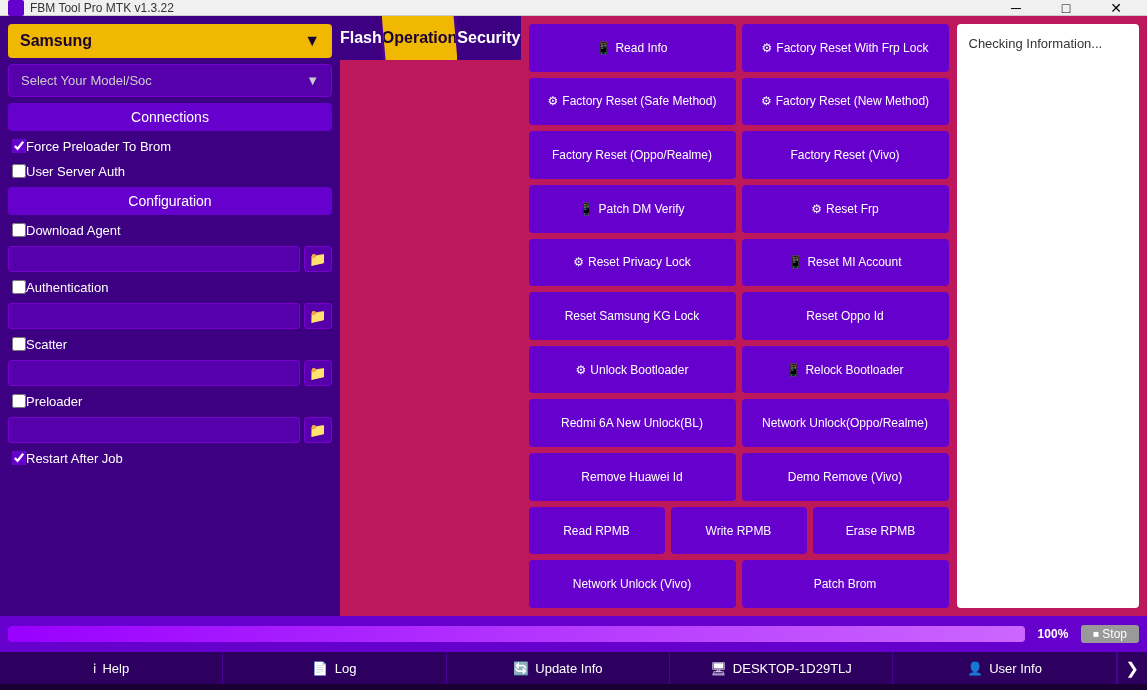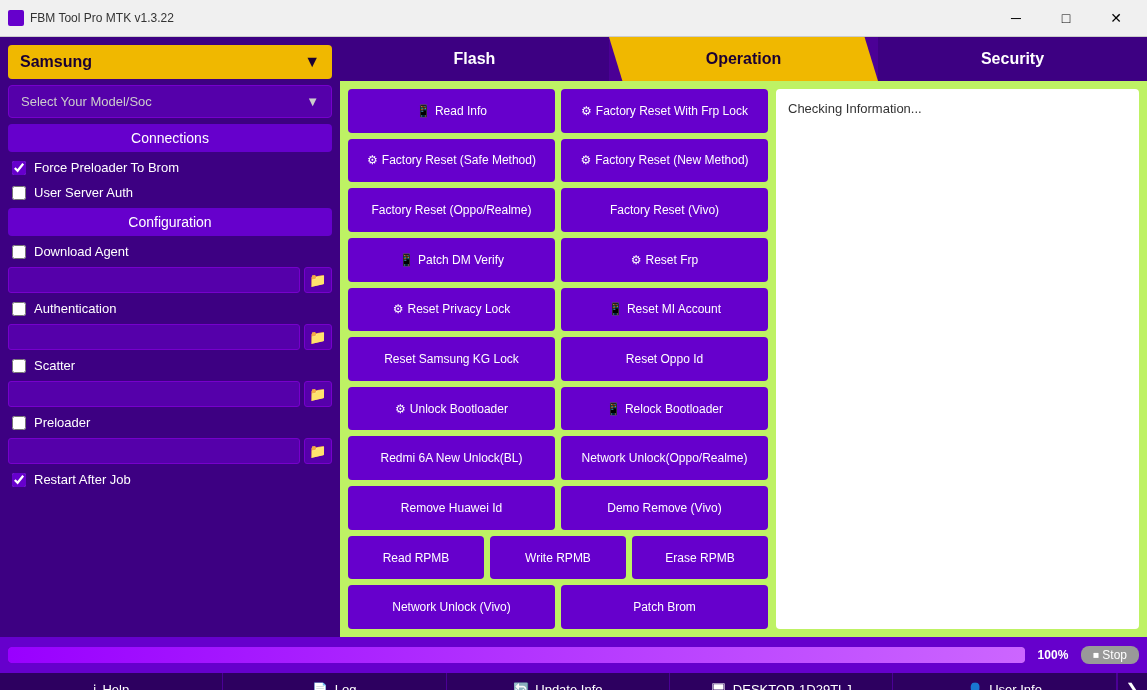--- a/index.html
+++ b/index.html
@@ -1,20 +1,20 @@
 <!DOCTYPE html>
 <html><head>
   <meta charset="utf-8">
   <style>
     * { box-sizing: border-box; margin: 0; padding: 0; font-family: 'Segoe UI', Arial, sans-serif; }
     body { width: 1147px; height: 690px; overflow: hidden; background: #1a0033; }
 
     
     .titlebar {
-      height: 37px;
+      height: 16px;
       background: #f0f0f0;
       display: flex;
       align-items: center;
       padding: 0 8px;
       justify-content: space-between;
       border-bottom: 1px solid #ccc;
     }
     .titlebar-left { display: flex; align-items: center; gap: 6px; font-size: 12px; color: #333; }
     .titlebar-icon { width: 16px; height: 16px; background: #6600cc; border-radius: 2px; }
     .titlebar-controls { display: flex; gap: 4px; }
@@ -69,22 +69,22 @@
       background: #6600cc;
       border-radius: 4px;
       padding: 6px 12px;
       color: white;
       font-size: 14px;
       font-weight: normal;
       text-align: center;
     }
     .checkbox-row {
       display: flex;
-      align-items: flex-end;
-      gap: 8px;
+      align-items: flex-start;
+      gap: 0;
       padding: 2px 4px;
       color: white;
       font-size: 13px;
     }
     .checkbox-row input[type="checkbox"] {
       accent-color: #6600cc;
       width: 14px; height: 14px;
     }
     .input-row {
       display: flex;
@@ -108,22 +108,22 @@
       width: 28px; height: 26px;
       cursor: pointer;
       display: flex; align-items: center; justify-content: center;
       color: white; font-size: 14px;
     }
 
     
     .content-area {
       flex: 1;
       display: flex;
-      flex-direction: column;
-      background: #bef264;
+      flex-direction: row;
+      background: #be185d;
     }
 
     
     .tabs {
       display: flex;
       height: 44px;
       background: #4b0096;
     }
     .tab {
       flex: 1;
@@ -215,21 +215,21 @@
     .progress-text {
       color: white;
       font-size: 12px;
       font-weight: bold;
       min-width: 40px;
       text-align: center;
     }
     .stop-btn {
       background: #999;
       border: none;
-      border-radius: 8px;
+      border-radius: 3px;
       padding: 2px 12px;
       color: white;
       font-size: 12px;
       cursor: pointer;
     }
 
     
     .bottom-bar {
       height: 32px;
       background: #2d0060;

